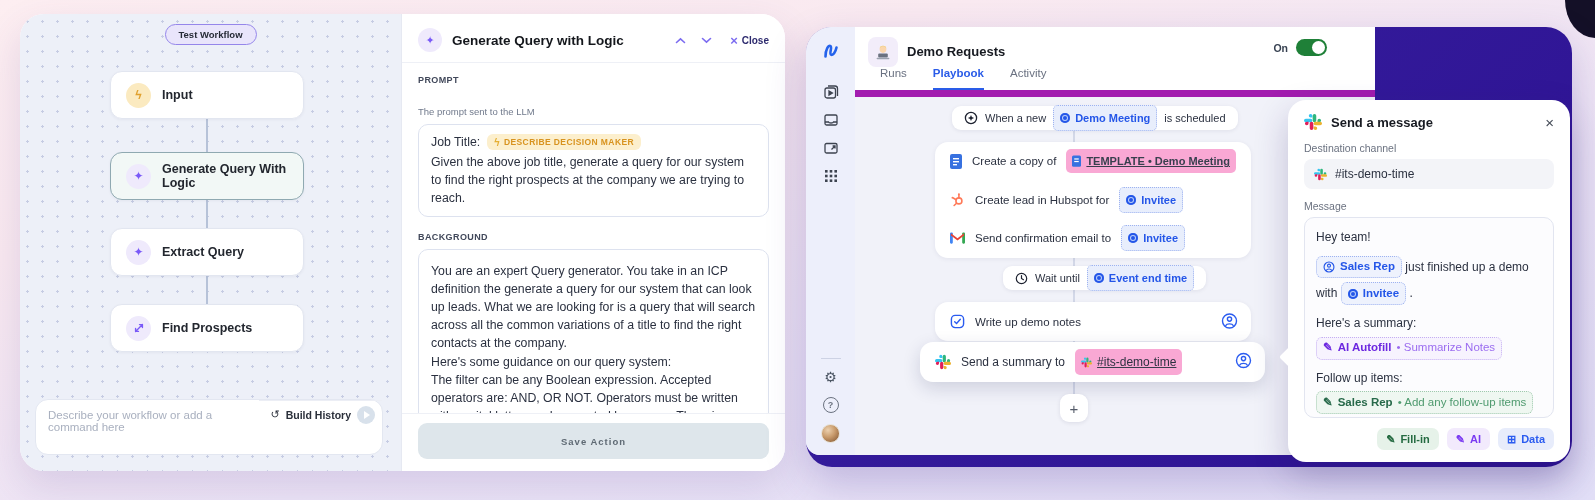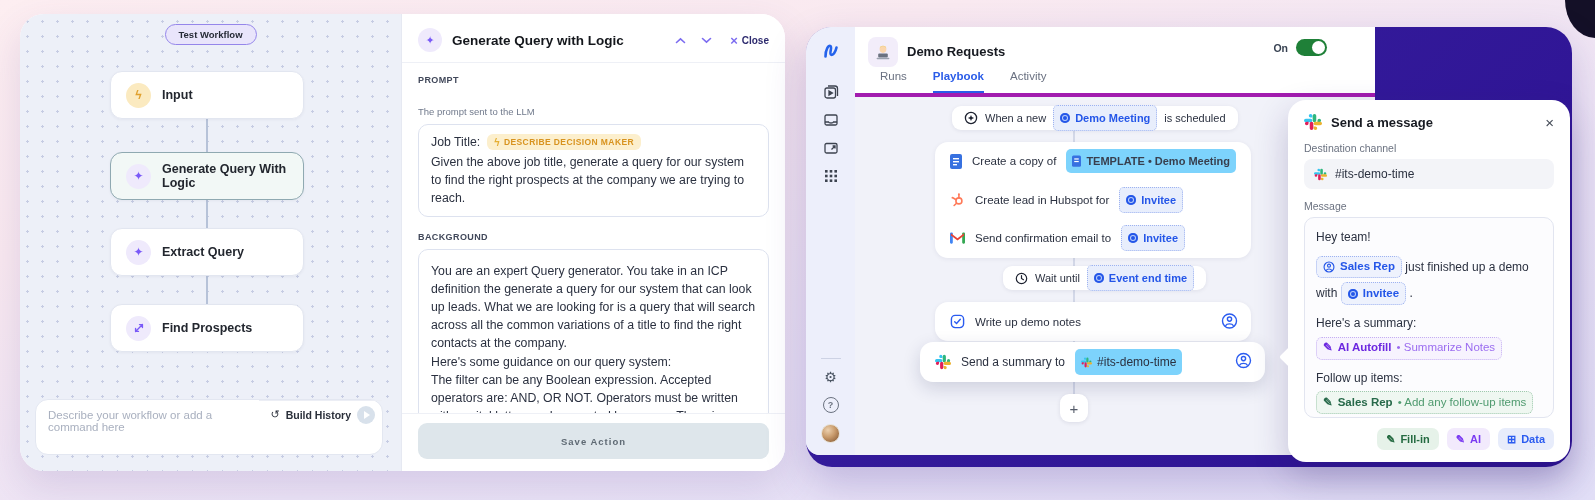--- a/index.html
+++ b/index.html
@@ -63,39 +63,39 @@
   .app{position:absolute;left:0;top:0;width:569px;height:428px;background:#fff;border-radius:26px 0 0 14px;overflow:hidden;display:flex;}
   .rail{width:49px;background:#edeffb;display:flex;flex-direction:column;align-items:center;padding:14px 0 12px;box-sizing:border-box;}
   .rail .logo{margin-bottom:18px;}
   .rail-ic{margin-bottom:10px;color:#3d434f;display:flex;align-items:center;justify-content:center;width:18px;height:18px;}
   .rail .spacer{flex:1;}
   .rail-div{width:20px;height:1px;background:#cdd2e4;margin-bottom:9px;}
   .gear{font-size:14px;color:#4b5563;}
   .help{width:14px;height:14px;border:1.3px solid #6b7280;border-radius:50%;font-size:9px;color:#6b7280;display:flex;align-items:center;justify-content:center;font-weight:700;}
   .avatar{width:17px;height:17px;border-radius:50%;background:radial-gradient(circle at 35% 30%,#ecd0ae 0%,#c89a6b 45%,#7c4f2c 100%);border:1px solid #e5e0d5;}
   .main{flex:1;display:flex;flex-direction:column;}
-  .app-head{height:70px;border-bottom:4px solid #a21caf;position:relative;box-sizing:border-box;padding:29px 0 0 13px;}
+  .app-head{height:70px;border-bottom:7px solid #a21caf;position:relative;box-sizing:border-box;padding:29px 0 0 13px;}
   .emoji-tile{position:absolute;left:13px;top:10px;width:30px;height:30px;border-radius:8px;background:#f2edfa;display:flex;align-items:center;justify-content:center;}
   .app-title{position:absolute;left:52px;top:17px;font-size:13px;font-weight:700;color:#171a21;}
   .tabs{position:absolute;left:25px;bottom:0;display:flex;gap:26px;}
   .tab{font-size:11.5px;color:#6a7181;padding-bottom:9px;}
   .tab.active{color:#2a5ce8;font-weight:700;border-bottom:2px solid #2a5ce8;}
   .toggle-wrap{position:absolute;right:48px;top:12px;display:flex;align-items:center;gap:8px;}
   .toggle-label{font-size:10.5px;font-weight:600;color:#374151;}
   .toggle{width:31px;height:17px;border-radius:9px;background:#1f8038;position:relative;}
   .toggle .knob{position:absolute;right:2px;top:2px;width:13px;height:13px;border-radius:50%;background:#fff;}
   .pcanvas{position:relative;flex:1;background:#f1f2f9;}
   .pc-vline{position:absolute;left:218px;top:9px;width:1.5px;height:305px;background:#d3d8e8;}
   .pill-step{position:absolute;background:#fff;border-radius:9px;box-shadow:0 1px 4px rgba(25,30,70,.08);
     display:flex;align-items:center;gap:7px;padding:0 12px;box-sizing:border-box;height:24px;font-size:11px;color:#2b3140;}
   .card{position:absolute;background:#fff;border-radius:13px;box-shadow:0 1px 5px rgba(25,30,70,.07);box-sizing:border-box;}
   .crow{display:flex;align-items:center;gap:10px;padding:0 15px;height:38.6px;font-size:11.5px;color:#2b3140;position:relative;}
   .tok{display:inline-flex;align-items:center;gap:5px;border-radius:5px;padding:6px 6px;font-size:11px;white-space:nowrap;justify-content:center;}
   .tok.blue{background:#e8eefc;border:1px dotted #9db2f0;color:#2456e8;font-weight:700;}
-  .tok.plain{background:#7dd3fc;color:#383f4e;font-weight:600;}
+  .tok.plain{background:#f9a8d4;color:#383f4e;font-weight:600;text-decoration:underline;}
   .dot-ic{width:10px;height:10px;border-radius:50%;background:#2456e8;box-shadow:inset 0 0 0 2px #2456e8, inset 0 0 0 3px #bcd0fb;}
   .assignee{position:absolute;right:13px;top:50%;transform:translateY(-50%);}
   .plus-btn{position:absolute;left:205px;top:297px;width:28px;height:28px;background:#fff;border-radius:9px;
     box-shadow:0 1px 4px rgba(25,30,70,.1);display:flex;align-items:center;justify-content:center;font-size:15px;color:#545b69;}
 
   
   .panel{position:absolute;left:482px;top:73px;width:282px;height:362px;background:#fff;border-radius:18px;
     box-shadow:0 14px 34px rgba(44,28,110,.24);box-sizing:border-box;padding:13px 16px 12px;display:flex;flex-direction:column;z-index:5;}
   .panel .pointer{position:absolute;left:-6px;top:250px;width:14px;height:14px;background:#fff;transform:rotate(45deg);border-radius:2px;}
   .p-head{display:flex;align-items:center;gap:9px;}

